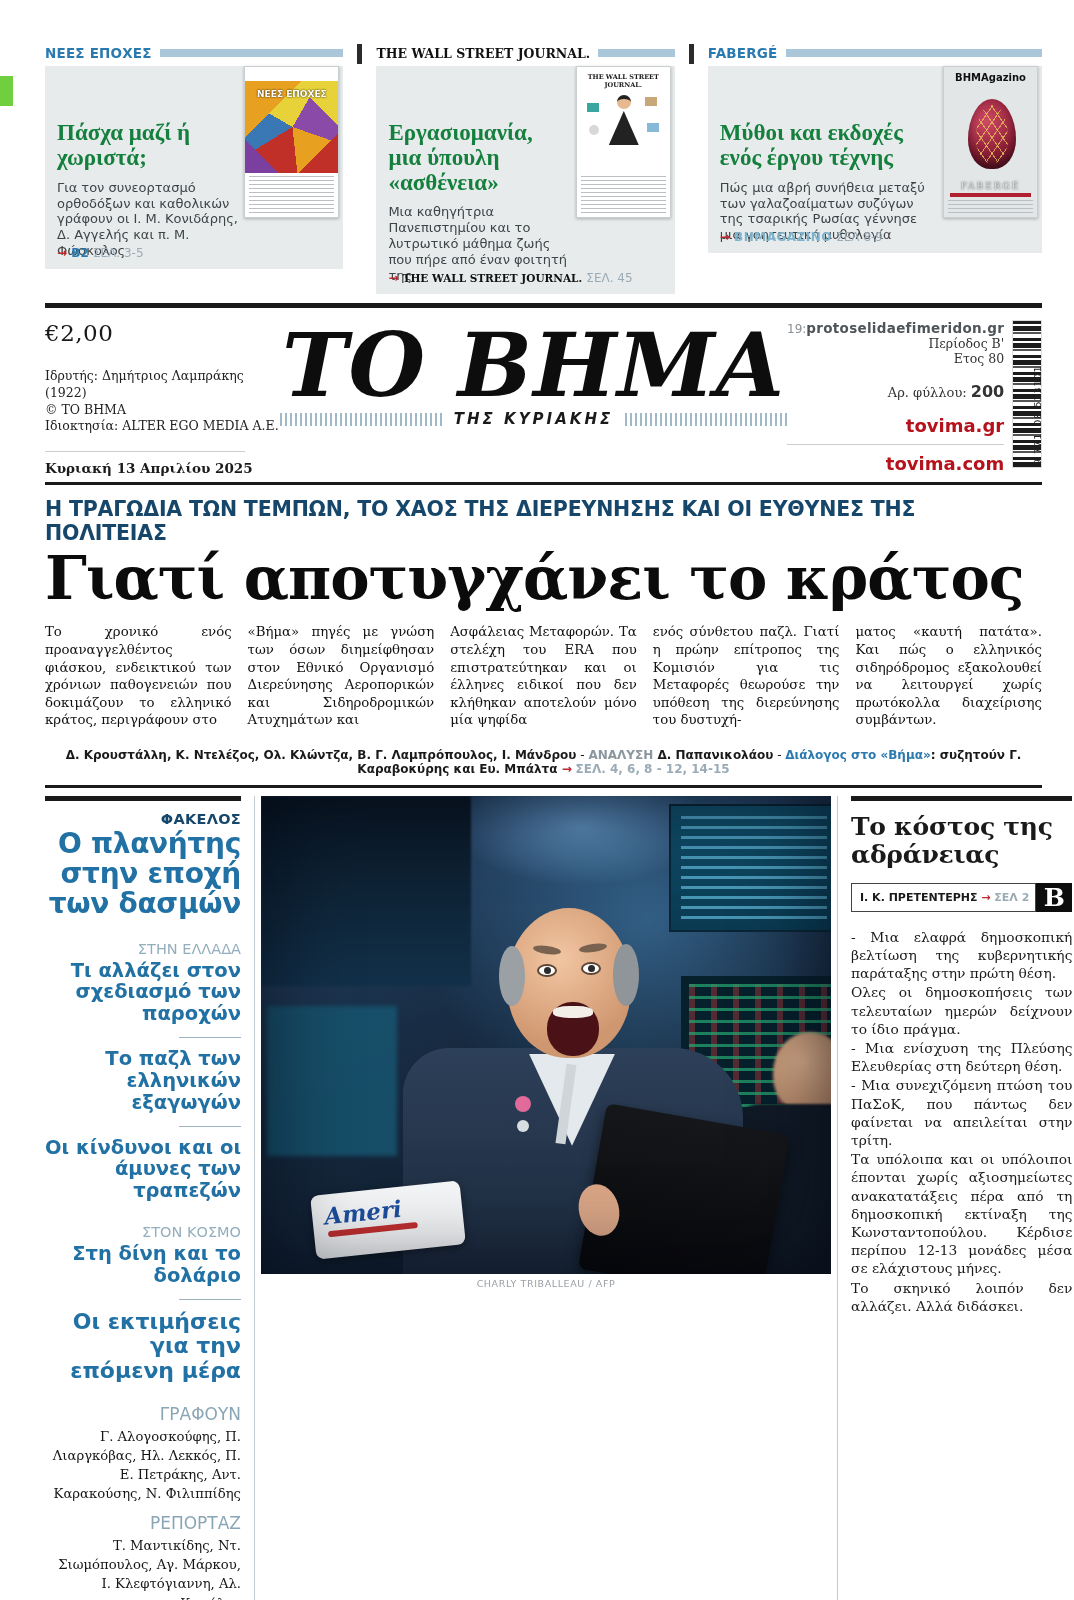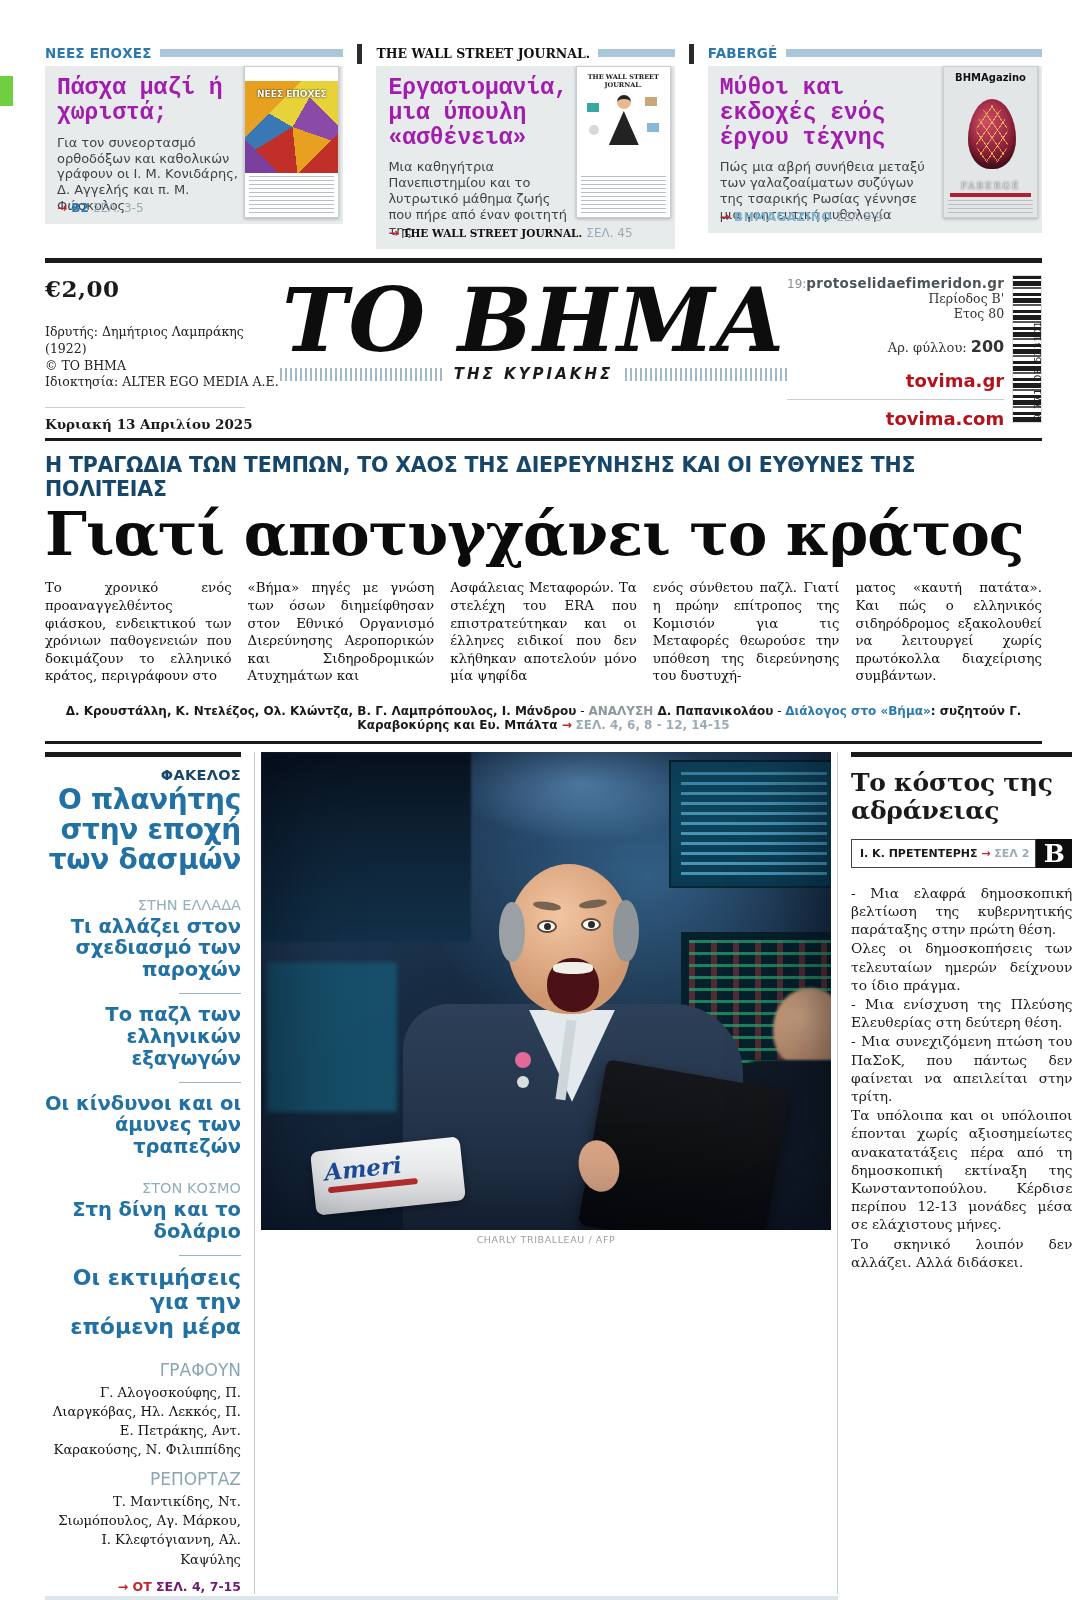--- a/index.html
+++ b/index.html
@@ -14,21 +14,21 @@
   
   .edge-marker { position:absolute; left:0; top:76px; width:13px; height:30px; background:#6fcf3f; }
   .teasers { display:flex; gap:14px; }
   .teaser { position:relative; flex:1; min-height:162px; }
   .teaser-sep { width:5px; background:#2b2b2b; height:20px; margin-top:2px; }
   .t-labelrow { display:flex; align-items:center; height:22px; }
   .t-label { font-weight:bold; font-size:13.5px; letter-spacing:.2px; color:#2a7ab0; white-space:nowrap; }
   .t-label.dark { color:#111; font-family:"DejaVu Serif","Liberation Serif",serif; font-size:12.5px; letter-spacing:0; }
   .t-bar { flex:1; height:8px; background:#a9c7d8; margin-left:8px; }
   .t-box { background:#e7ebec; margin-top:2px; padding:10px 104px 10px 12px; min-height:138px; position:relative; }
-  .t-title { font-family:Liberation Mono, monospace; font-weight:bold; font-size:23px; line-height:1.08; color:#a21caf; }
+  .t-title { font-family:Liberation Serif, serif; font-weight:bold; font-size:23px; line-height:1.08; color:#15803d;margin-top:45px; }
   .t-body { font-size:13px; line-height:1.22; color:#3f4447; margin-top:9px; }
   .t-link { position:absolute; left:12px; bottom:9px; font-size:12px; color:#9aabb5; font-weight:bold; }
   .arrow { color:#c0272d; font-weight:bold; }
   .t-brand-blue { color:#2a7ab0; font-weight:bold; }
   .t-brand-black { color:#111; font-weight:bold; font-family:"DejaVu Serif","Liberation Serif",serif; font-size:10.5px; }
   .t-brand-light { color:#7fb3cc; font-weight:bold; letter-spacing:.5px; }
   .t-page { color:#9aabb5; font-weight:normal; }
   .thumb { position:absolute; right:4px; top:0; width:95px; height:152px; background:#fff; border:1px solid #c9ced1; box-shadow:0 1px 3px rgba(0,0,0,.25); overflow:hidden; font-size:7px; }
   .thumb .tl { position:absolute; width:100%; text-align:center; font-weight:bold; }
   .mosaic { position:absolute; left:0; top:14px; width:95px; height:92px;
@@ -53,21 +53,21 @@
     border-radius:inherit; }
   .faberge-word { position:absolute; bottom:26px; width:100%; text-align:center; color:#ddd; font-family:"DejaVu Serif","Liberation Serif",serif; letter-spacing:2px; font-size:9px; text-shadow:0 0 2px #333; }
   .red-strip { position:absolute; bottom:20px; left:6px; right:6px; height:4px; background:#b02030; }
 
   .rule-xl { height:5px; background:#1a1a1a; margin-top:9px; }
   .rule-l  { height:3px; background:#1a1a1a; }
 
   
   .masthead { display:grid; grid-template-columns:235px 1fr 255px; padding:12px 0 6px; min-height:150px; }
   .mh-left { font-family:"DejaVu Serif","Liberation Serif",serif; }
-  .mh-price { font-size:23px; font-weight:bold; letter-spacing:.5px; }
+  .mh-price { font-size:23px; font-weight:normal; letter-spacing:.5px; }
   .mh-meta { margin-top:22px; font-size:12.5px; line-height:1.35; color:#222; }
   .mh-div { border-top:1px solid #c9ced1; margin:16px 0 8px; width:200px; }
   .mh-date { font-size:13.5px; font-weight:bold; }
   .mh-center { text-align:center; padding-top:2px;font-style:italic; }
   .mh-title { font-family:"DejaVu Serif","Liberation Serif",serif; font-weight:bold; font-size:88px; line-height:.98; letter-spacing:1px; color:#0d0d0d; }
   .mh-subrow { display:flex; align-items:center; gap:12px; margin-top:2px; }
   .mh-stripe { flex:1; height:13px; background:repeating-linear-gradient(to right,#9fb9c6 0 2px,transparent 2px 5px); }
   .mh-subtitle { font-weight:bold; font-size:15px; letter-spacing:3px; }
   .mh-right { display:flex; gap:8px; justify-content:flex-end; }
   .mh-rtxt { text-align:right; font-family:"DejaVu Serif","Liberation Serif",serif; font-size:12.5px; color:#333; flex:1; }

